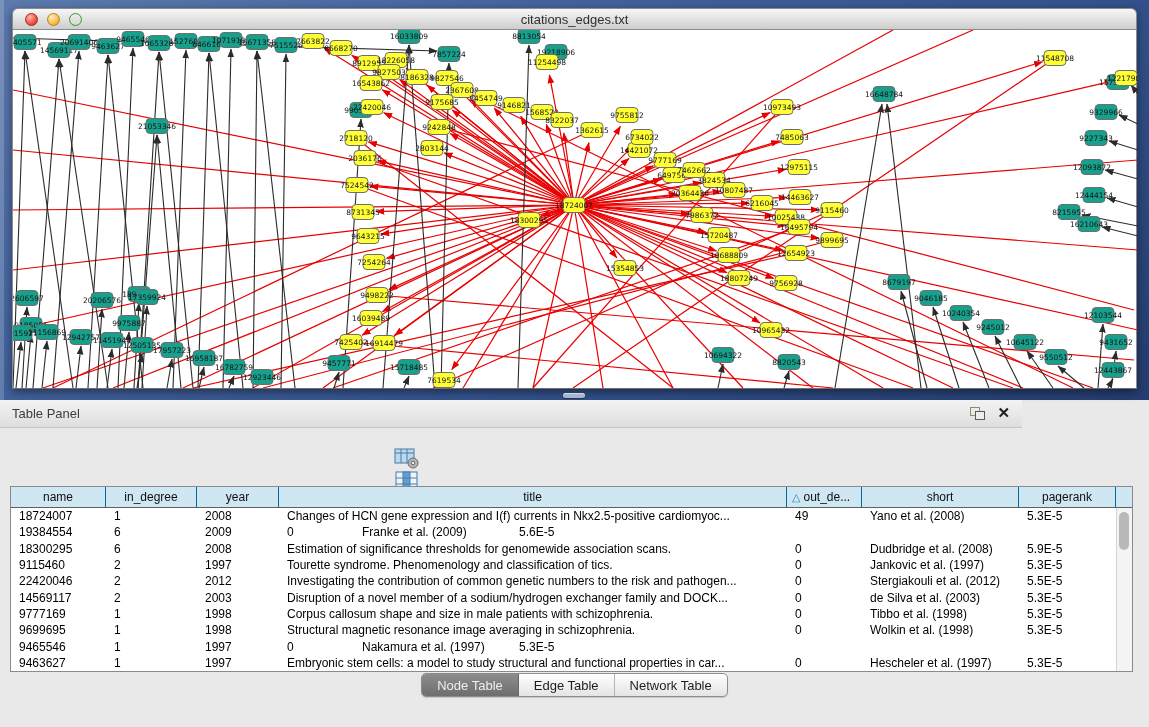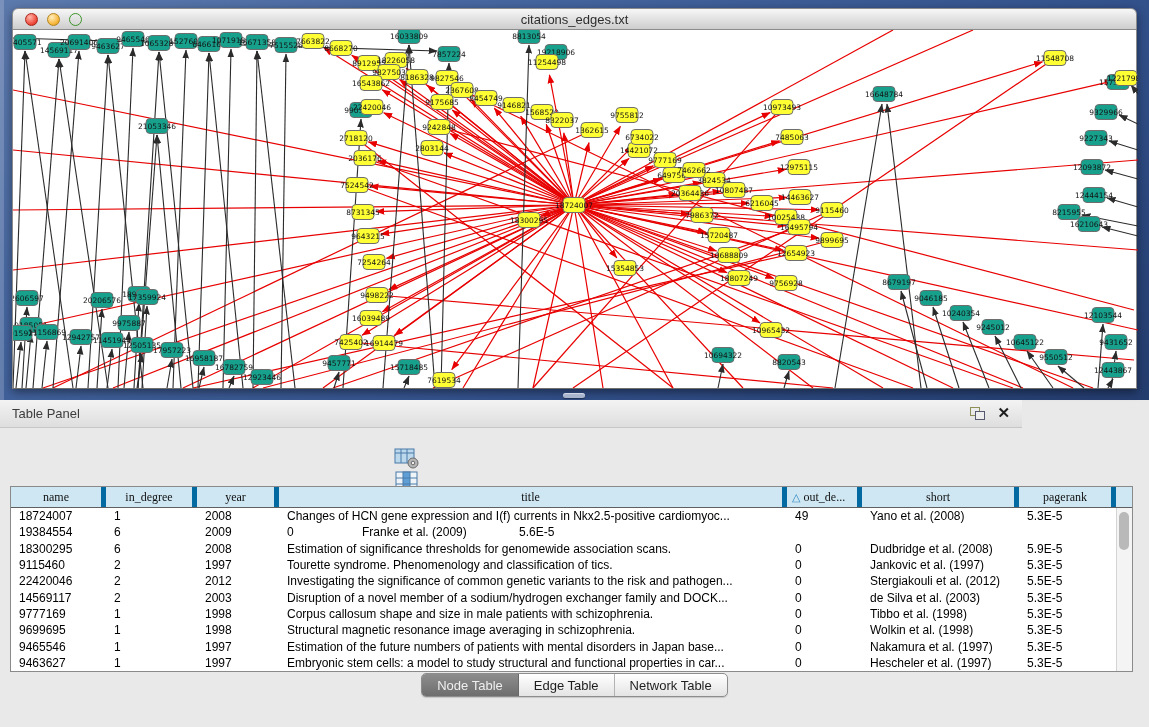--- a/index.html
+++ b/index.html
@@ -44,22 +44,22 @@
     border:1px solid #9d9d9d;border-radius:4px;position:relative;display:flex;align-items:center;
     box-shadow:inset 0 1px 1px rgba(0,0,0,.08);}
   .combobox .cb-value{font-size:12.5px;color:#111;padding-left:9px;}
   .cb-stepper{position:absolute;right:7px;top:4px;width:9px;height:14px;}
   .cb-stepper .up{position:absolute;top:0;left:1px;width:0;height:0;border-left:4px solid transparent;border-right:4px solid transparent;border-bottom:5px solid #555;}
   .cb-stepper .down{position:absolute;bottom:0;left:1px;width:0;height:0;border-left:4px solid transparent;border-right:4px solid transparent;border-top:5px solid #555;}
 
   .table-box{position:absolute;left:10px;top:86px;width:1123px;height:186px;background:#fff;
     border:1px solid #8a8a8a;box-sizing:border-box;overflow:hidden;}
   .thead{display:flex;height:21px;background:#cfe7f2;border-bottom:1px solid #5f5f5f;box-sizing:border-box;}
-  .th{box-sizing:border-box;border-right:5px solid #0369a1;display:flex;align-items:center;
-    justify-content:center;font-size:12px;color:#101010;overflow:hidden;white-space:nowrap;font-family:Liberation Serif, serif;}
+  .th{box-sizing:border-box;border-right:1px solid #0369a1;display:flex;align-items:center;
+    justify-content:center;font-size:12px;color:#101010;overflow:hidden;white-space:nowrap;}
   .th.left{justify-content:flex-start;padding-left:5px;}
   .sort-tri{color:#2e86c1;font-size:11px;margin-right:3px;}
   .tr{display:flex;height:16.3px;align-items:center;}
   .td{box-sizing:border-box;font-size:12px;color:#000;padding-left:8px;white-space:nowrap;overflow:hidden;}
   .vscroll{position:absolute;right:0;top:21px;bottom:0;width:15px;background:#f4f4f4;border-left:1px solid #d4d4d4;}
   .vthumb{position:absolute;top:4px;left:2px;width:10px;height:38px;border-radius:5px;background:#b9b9b9;}
 
   .tab-bar{position:absolute;left:0;top:273px;width:1149px;display:flex;justify-content:center;}
   .segmented{display:flex;height:22px;border:1px solid #8d8d8d;border-radius:5px;overflow:hidden;
     background:linear-gradient(#ffffff,#e4e4e4);box-shadow:0 1px 1px rgba(0,0,0,.15);}
@@ -601,21 +601,21 @@
           <div class="td" style="width: 82px;">1997</div>
           <div class="td" style="width: 508px;">Tourette syndrome. Phenomenology and classification of tics.</div>
           <div class="td" style="width: 75px;">0</div>
           <div class="td" style="width: 157px;">Jankovic et al. (1997)</div>
           <div class="td" style="width: 97px;">5.3E-5</div>
         </div>
         <div class="tr">
           <div class="td" style="width: 95px;">22420046</div>
           <div class="td" style="width: 91px;">2</div>
           <div class="td" style="width: 82px;">2012</div>
-          <div class="td" style="width: 508px;">Investigating the significance of common genetic variants to the risk and pathogen...</div>
+          <div class="td" style="width: 508px;">Investigating the contribution of common genetic numbers to the risk and pathogen...</div>
           <div class="td" style="width: 75px;">0</div>
           <div class="td" style="width: 157px;">Stergiakouli et al. (2012)</div>
           <div class="td" style="width: 97px;">5.5E-5</div>
         </div>
         <div class="tr">
           <div class="td" style="width: 95px;">14569117</div>
           <div class="td" style="width: 91px;">2</div>
           <div class="td" style="width: 82px;">2003</div>
           <div class="td" style="width: 508px;">Disruption of a novel member of a sodium/hydrogen exchanger family and DOCK...</div>
           <div class="td" style="width: 75px;">0</div>
@@ -637,21 +637,20 @@
           <div class="td" style="width: 82px;">1998</div>
           <div class="td" style="width: 508px;">Structural magnetic resonance image averaging in schizophrenia.</div>
           <div class="td" style="width: 75px;">0</div>
           <div class="td" style="width: 157px;">Wolkin et al. (1998)</div>
           <div class="td" style="width: 97px;">5.3E-5</div>
         </div>
         <div class="tr">
           <div class="td" style="width: 95px;">9465546</div>
           <div class="td" style="width: 91px;">1</div>
           <div class="td" style="width: 82px;">1997</div>
-          <div class="td" style="width: 508px;">Estimation of the future numbers of patients with mental disorders in Japan base...</div>
           <div class="td" style="width: 75px;">0</div>
           <div class="td" style="width: 157px;">Nakamura et al. (1997)</div>
           <div class="td" style="width: 97px;">5.3E-5</div>
         </div>
         <div class="tr">
           <div class="td" style="width: 95px;">9463627</div>
           <div class="td" style="width: 91px;">1</div>
           <div class="td" style="width: 82px;">1997</div>
           <div class="td" style="width: 508px;">Embryonic stem cells: a model to study structural and functional properties in car...</div>
           <div class="td" style="width: 75px;">0</div>

